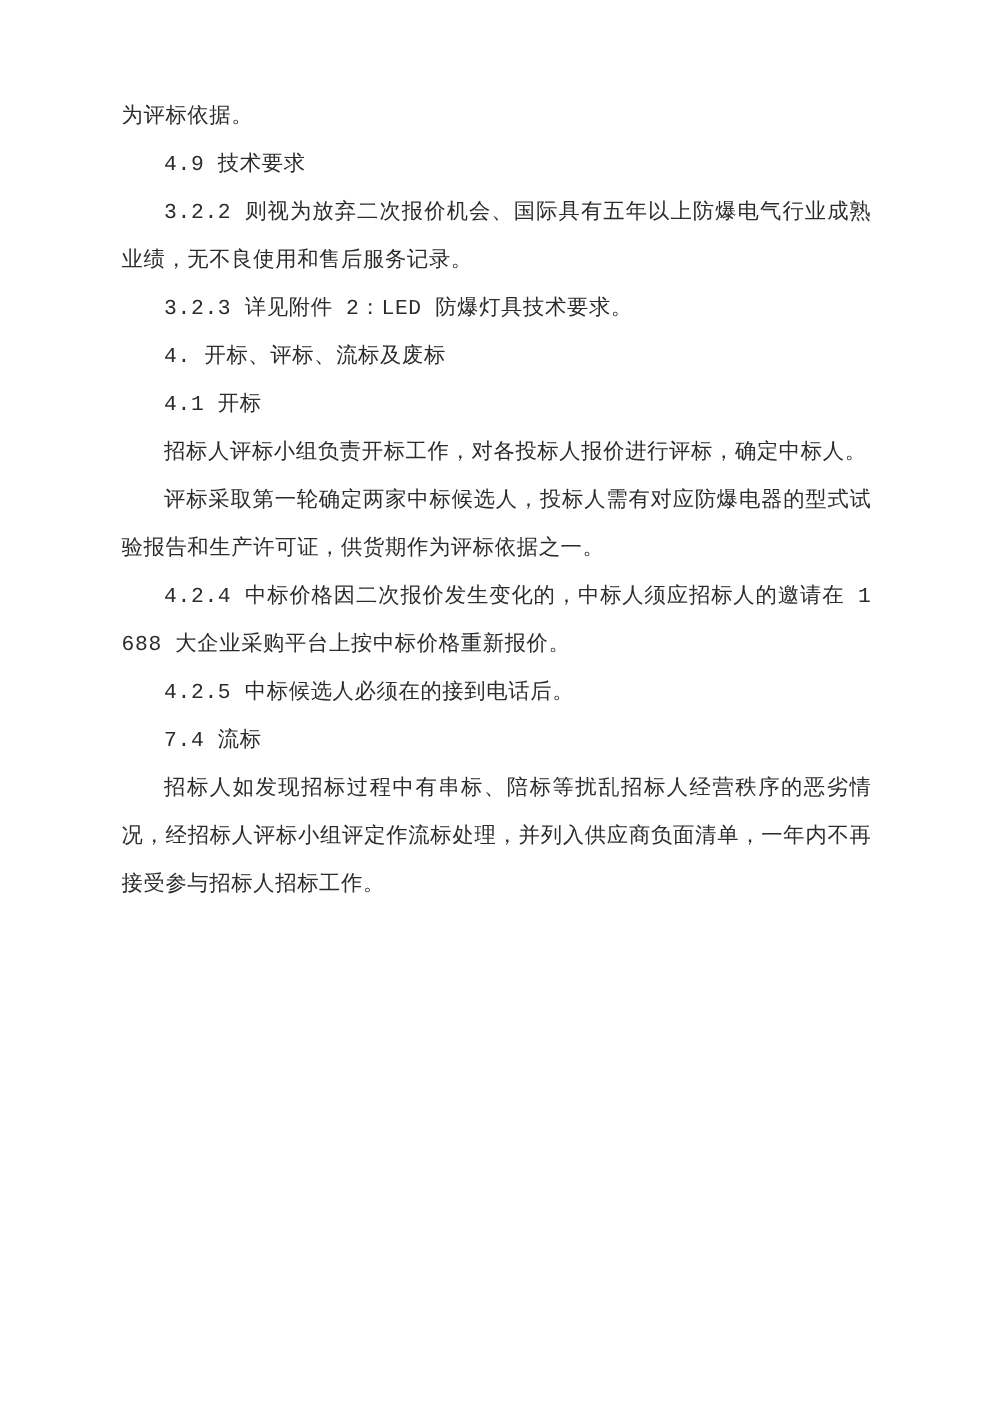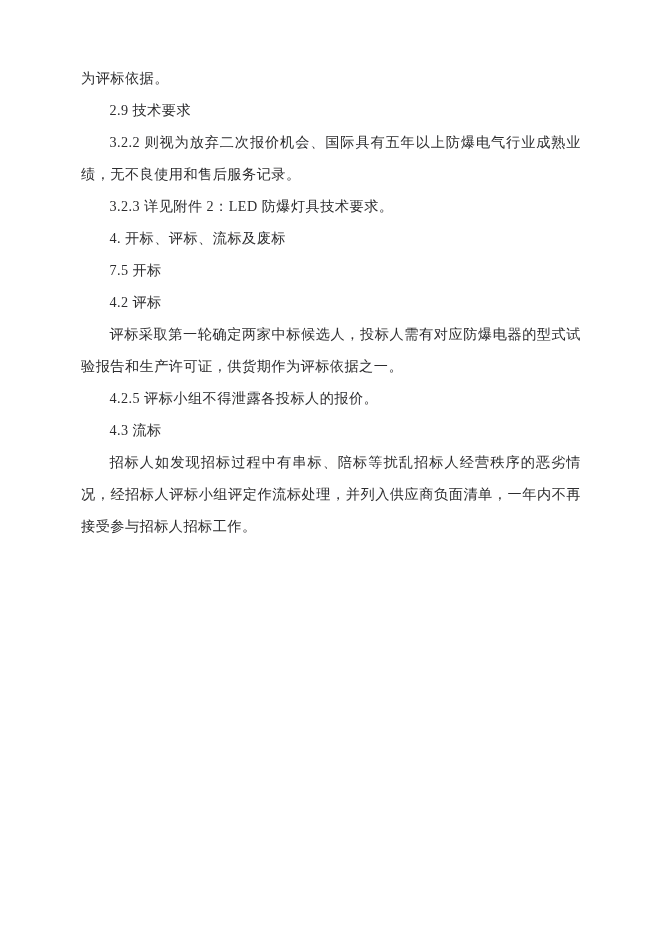--- a/index.html
+++ b/index.html
@@ -7,21 +7,21 @@
     margin: 0;
     padding: 0;
     background: #ffffff;
   }
   .page {
     position: relative;
     width: 662px;
     height: 840px;
     background: #ffffff;
     overflow: hidden;
-    font-family: Liberation Serif, serif;
+    font-family: Liberation Mono, monospace;
   }
   .content {
     position: absolute;
     left: 81px;
     top: 62px;
     width: 500px;
   }
   .line {
     font-size: 14.2px;
     line-height: 32px;
@@ -44,40 +44,41 @@
   }
 </style>
 </head>
 <body>
 
 <div class="page">
   <div class="content">
 
     <p class="line noindent">为评标依据。</p>
 
-    <p class="line indent">2.9 技术要求</p>
+    <p class="line indent">4.9 技术要求</p>
 
 
     <p class="line indent">3.2.2 则视为放弃二次报价机会、国际具有五年以上防爆电气行业成熟业绩，无不良使用和售后服务记录。</p>
 
     <p class="line indent">3.2.3 详见附件 2：LED 防爆灯具技术要求。</p>
 
     <p class="line indent">4. 开标、评标、流标及废标</p>
 
-    <p class="line indent">7.5 开标</p>
+    <p class="line indent">4.1 开标</p>
 
+    <p class="line indent">招标人评标小组负责开标工作，对各投标人报价进行评标，确定中标人。</p>
 
-    <p class="line indent">4.2 评标</p>
 
     <p class="line indent">评标采取第一轮确定两家中标候选人，投标人需有对应防爆电器的型式试验报告和生产许可证，供货期作为评标依据之一。</p>
 
 
 
 
+    <p class="line indent">4.2.4 中标价格因二次报价发生变化的，中标人须应招标人的邀请在 1688 大企业采购平台上按中标价格重新报价。</p>
 
-    <p class="line indent">4.2.5 评标小组不得泄露各投标人的报价。</p>
+    <p class="line indent">4.2.5 中标候选人必须在的接到电话后。</p>
 
-    <p class="line indent">4.3 流标</p>
+    <p class="line indent">7.4 流标</p>
 
     <p class="line indent">招标人如发现招标过程中有串标、陪标等扰乱招标人经营秩序的恶劣情况，经招标人评标小组评定作流标处理，并列入供应商负面清单，一年内不再接受参与招标人招标工作。</p>
 
   </div>
 </div>
 
 </body></html>

